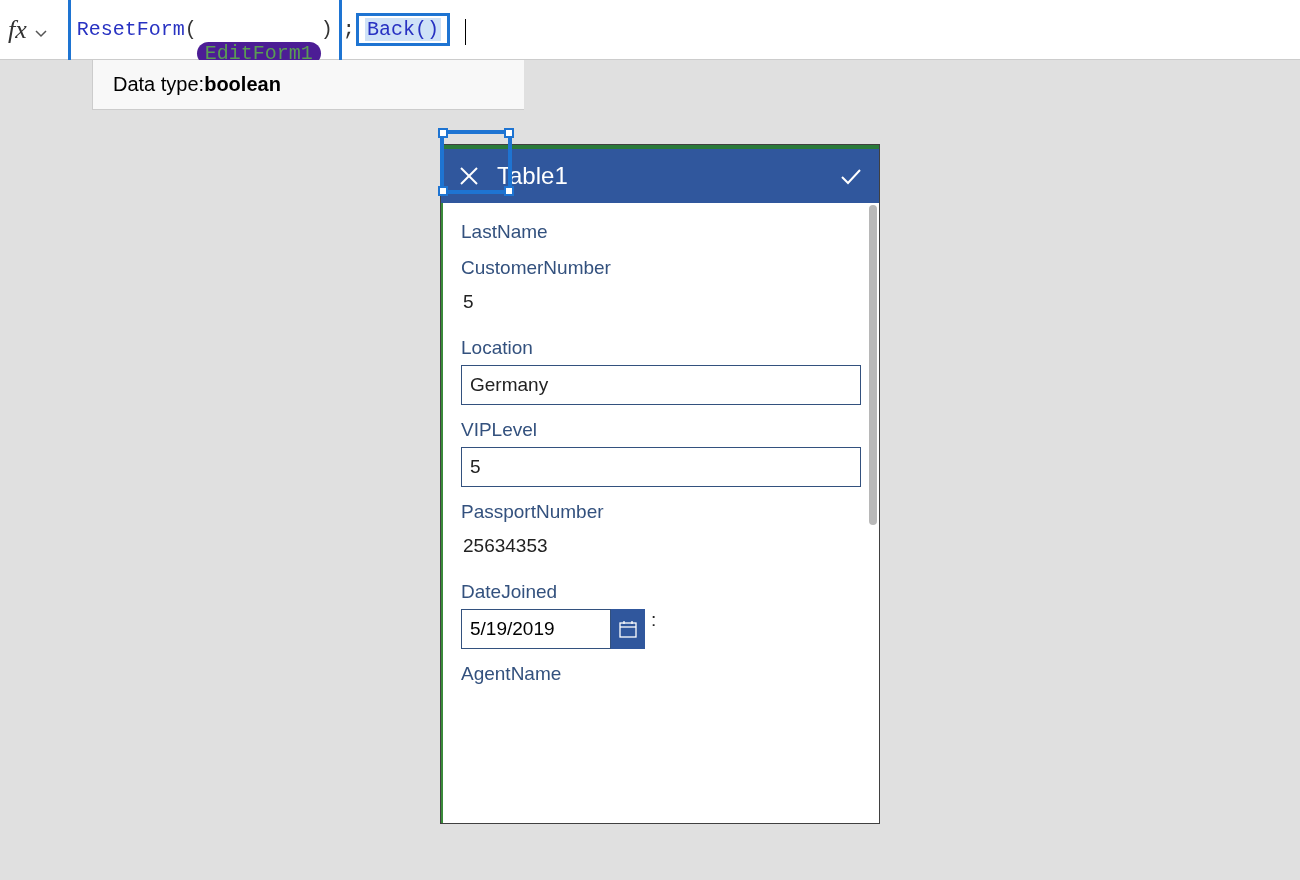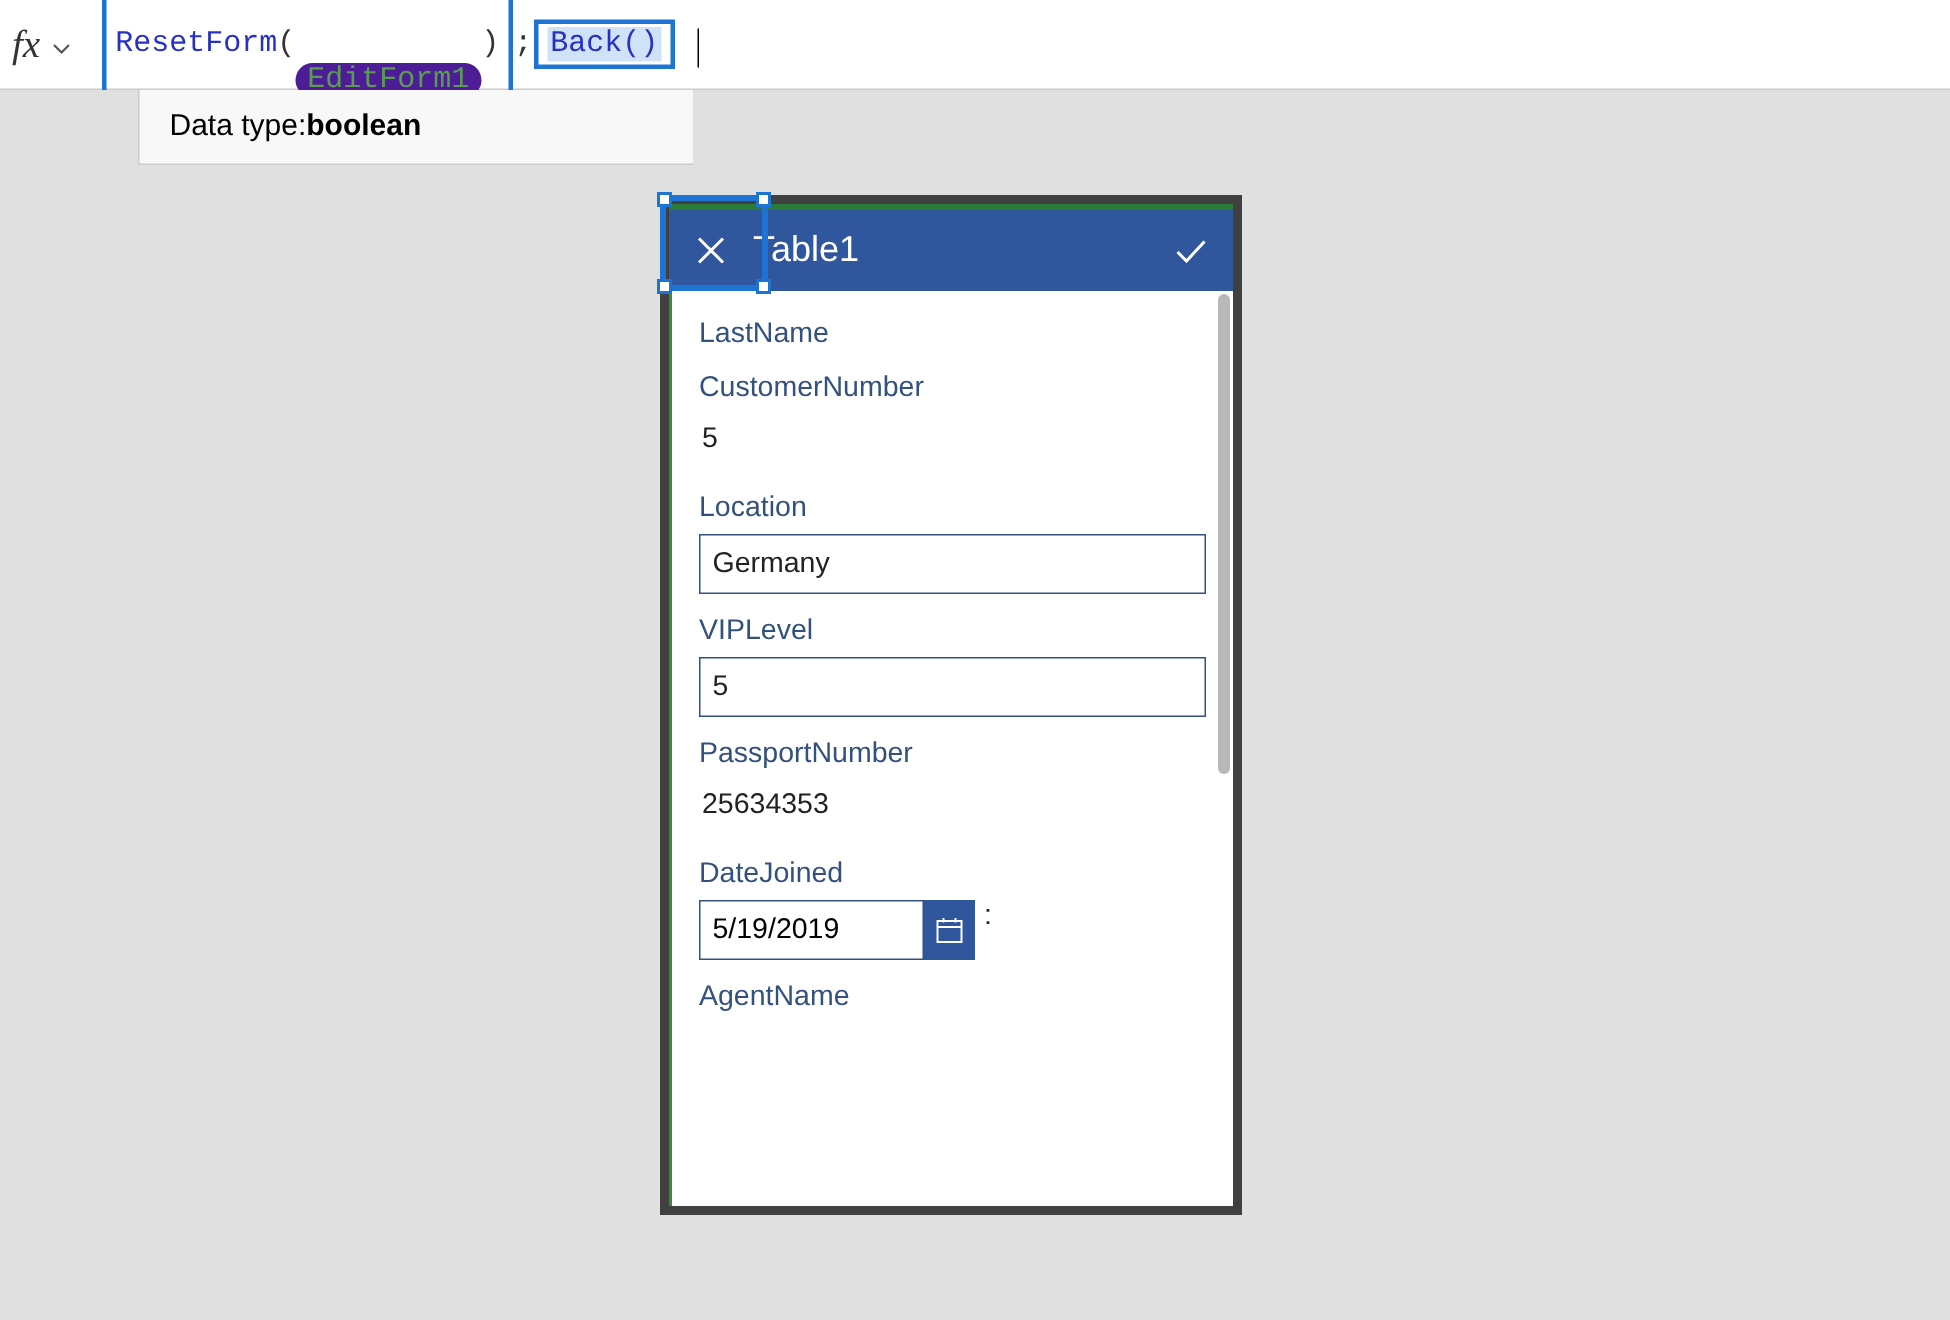--- a/index.html
+++ b/index.html
@@ -72,42 +72,42 @@
     flex:1;
     background:#f8f8f8;
     display:flex;
     align-items:center;
     padding-left:18px;
     font-size:20px;
     color:#222;
     border-bottom:1px solid #ccc;
   }
   .result-right {
-    width:370px;
+    width:432px;
     background:#f8f8f8;
     display:flex;
     align-items:center;
     padding-left:20px;
     font-size:20px;
     border-left:1px solid #ccc;
     border-bottom:1px solid #ccc;
   }
   .result-right b { font-weight:700; }
   
   .canvas {
     position:absolute;
     top:110px; left:0; right:0; bottom:0;
     background:#e0e0e0;
   }
   .phone {
     position:absolute;
-    left:440px; top:130px;
-    width:388px; height:680px;
+    left:440px; top:144px;
+    width:440px; height:680px;
     background:#fff;
-    border:6px solid #404040;
+    border:1px solid #404040;
     overflow:hidden;
   }
   .phone-scroll {
     position:absolute;
     right:2px; top:60px;
     width:8px; height:320px;
     background:#b8b8b8;
     border-radius:4px;
   }
   .phone-header {

